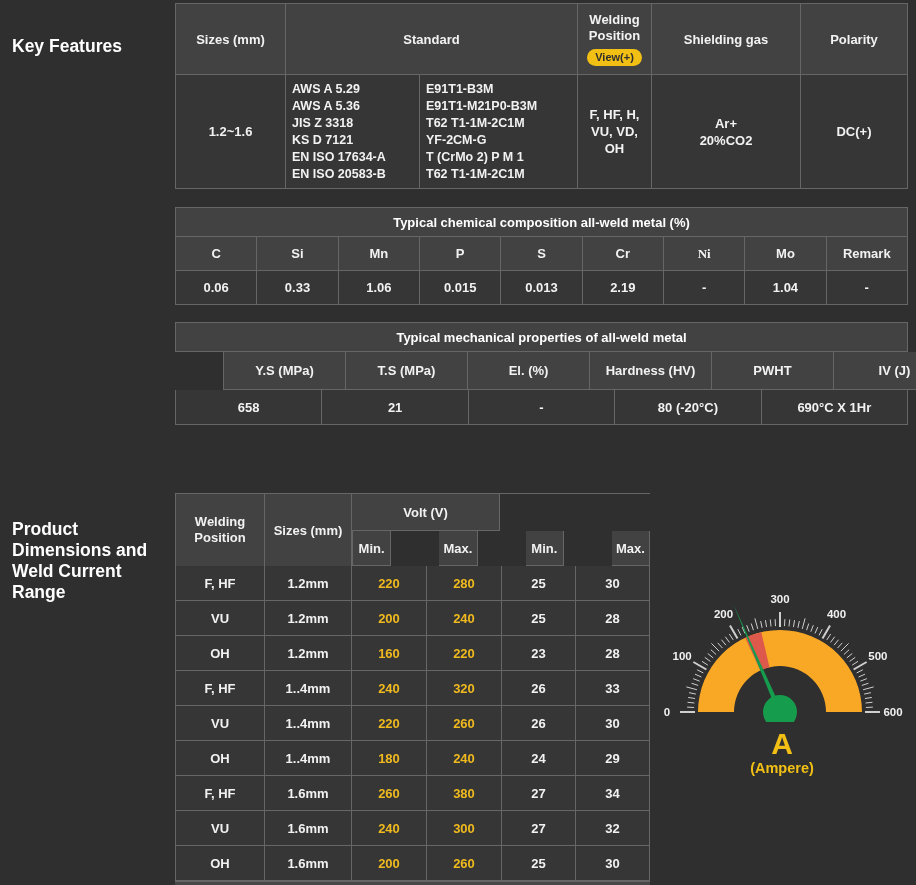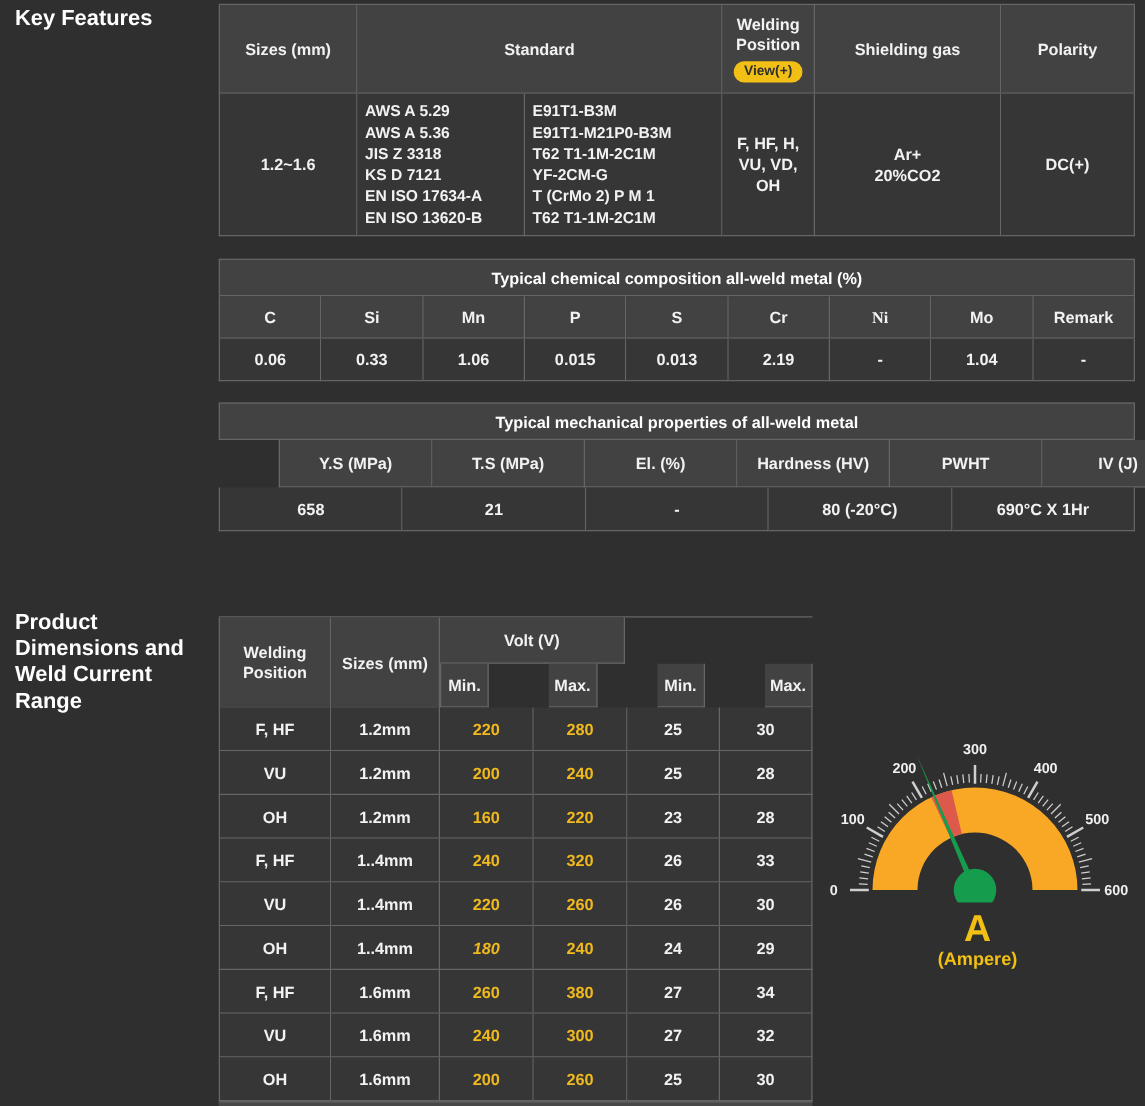--- a/index.html
+++ b/index.html
@@ -3,21 +3,21 @@
 <meta charset="utf-8">
 <style>
   :root{
     --bg:#2f2f2f; --cell:#363636; --hdr:#424242; --bd:#666666; --bd-dk:#4e4e4e;
     --txt:#f2f2f2; --accent:#f2c014; --amp:#f0ba1e;
   }
   *{box-sizing:border-box; margin:0; padding:0;}
   body{font-family:"Liberation Sans","DejaVu Sans",sans-serif; background:#1e1e1e;}
   #app{position:relative; width:916px; height:885px; background:var(--bg); overflow:hidden; color:var(--txt);}
 
-  .section-heading{position:absolute; left:12px; color:#fff; font-size:17.5px; font-weight:bold; line-height:21px;}
+  .section-heading{position:absolute; left:12px; color:#fff; font-size:17.5px; font-weight:bold; line-height:21px;margin-top:32px;}
   #h-key{top:4px; width:160px;}
   #h-dims{top:487px; width:152px;}
 
   
   .ftable{position:absolute; background:var(--bg);}
   .frow{display:flex; width:100%;}
   .fcell{display:flex; flex-direction:column; align-items:center; justify-content:center;
          border-right:1px solid var(--bd); border-bottom:1px solid var(--bd);
          font-size:13px; font-weight:bold; text-align:center; color:var(--txt); background:var(--cell);}
   .fcell:last-child{border-right:1px solid var(--bd);}
@@ -77,21 +77,21 @@
       <div class="fcell" style="width:107px">Polarity</div>
     </div>
     <div class="frow data">
       <div class="fcell" style="width:111px">1.2~1.6</div>
       <div class="fcell std-list" style="width:134px" id="std-left">
           <div>AWS A 5.29</div>
           <div>AWS A 5.36</div>
           <div>JIS Z 3318</div>
           <div>KS D 7121</div>
           <div>EN ISO 17634-A</div>
-          <div>EN ISO 13620-B</div>
+          <div>EN ISO 20583-B</div>
         </div>
       <div class="fcell std-list" style="width:158px" id="std-right">
           <div>E91T1-B3M</div>
           <div>E91T1-M21P0-B3M</div>
           <div>T62 T1-1M-2C1M</div>
           <div>YF-2CM-G</div>
           <div>T (CrMo 2) P M 1</div>
           <div>T62 T1-1M-2C1M</div>
         </div>
       <div class="fcell" style="width:74px; line-height:17px; padding:0 4px;">F, HF, H, VU, VD, OH</div>
@@ -199,21 +199,21 @@
           <div class="fcell" style="width: 90px;">VU</div>
           <div class="fcell" style="width: 87px;">1..4mm</div>
           <div class="fcell amp" style="width: 75px;">220</div>
           <div class="fcell amp" style="width: 75px;">260</div>
           <div class="fcell" style="width: 74px;">26</div>
           <div class="fcell" style="width: 74px;">30</div>
         </div>
         <div class="frow">
           <div class="fcell" style="width: 90px;">OH</div>
           <div class="fcell" style="width: 87px;">1..4mm</div>
-          <div class="fcell amp" style="width: 75px; font-style: italic;">180</div>
+          <div class="fcell amp" style="width: 75px;">180</div>
           <div class="fcell amp" style="width: 75px;">240</div>
           <div class="fcell" style="width: 74px;">24</div>
           <div class="fcell" style="width: 74px;">29</div>
         </div>
         <div class="frow">
           <div class="fcell" style="width: 90px;">F, HF</div>
           <div class="fcell" style="width: 87px;">1.6mm</div>
           <div class="fcell amp" style="width: 75px;">260</div>
           <div class="fcell amp" style="width: 75px;">380</div>
           <div class="fcell" style="width: 74px;">27</div>

